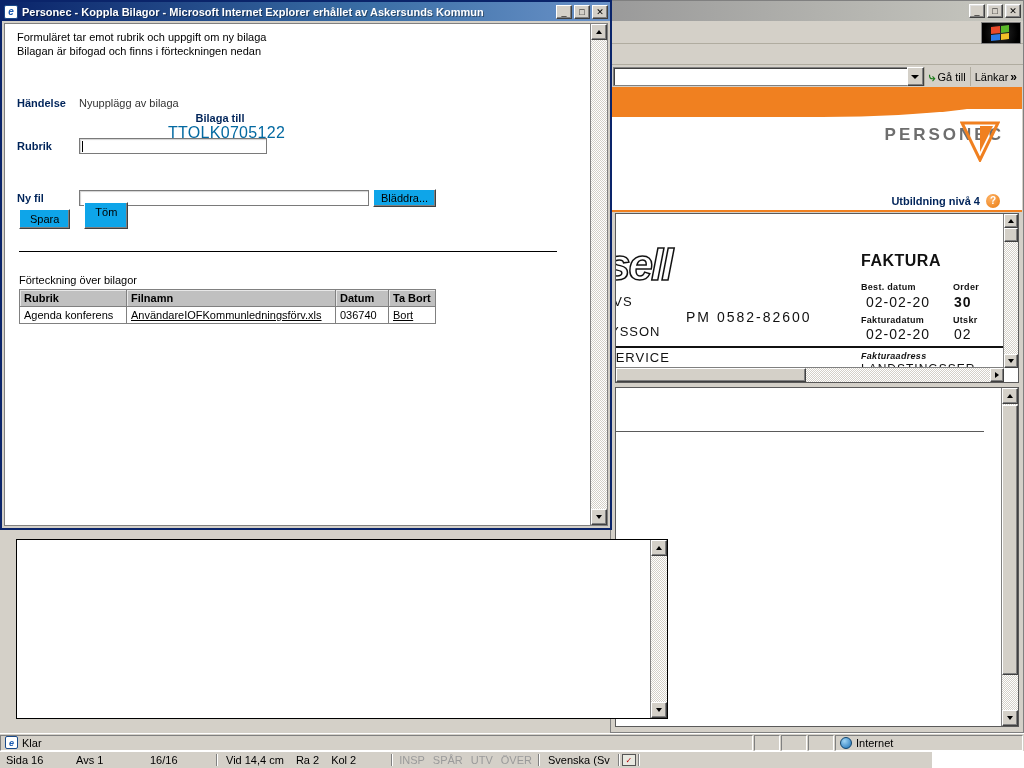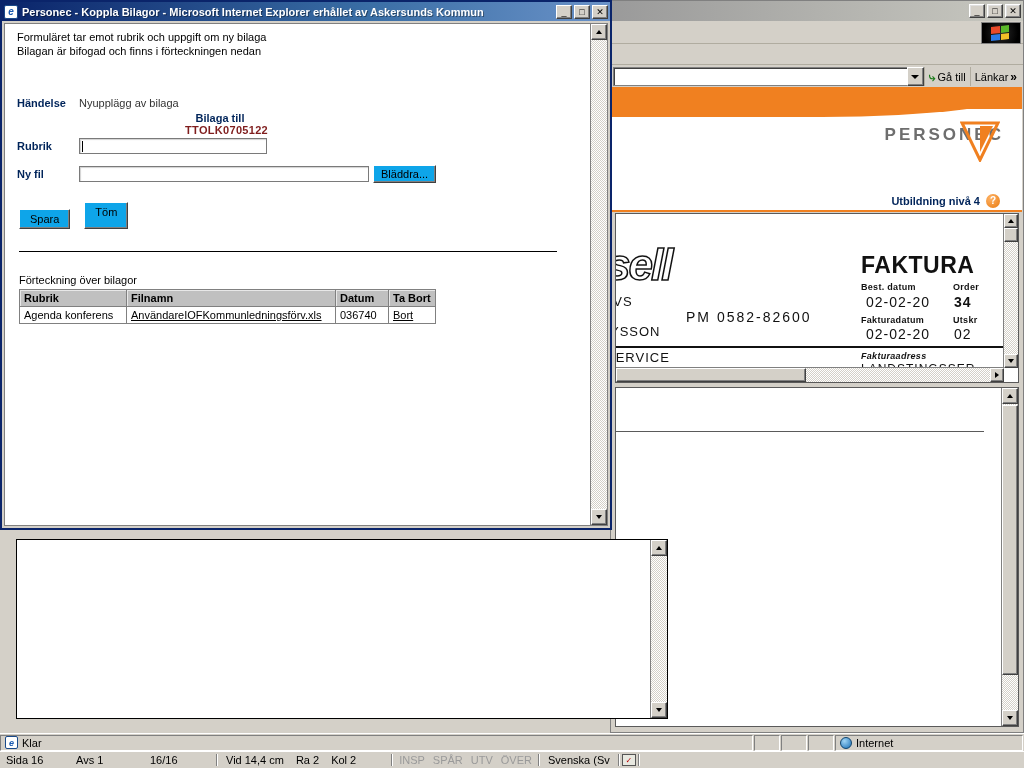--- a/index.html
+++ b/index.html
@@ -191,21 +191,21 @@
     position:absolute; left:10px; top:26px;
     font-size: 44px; font-weight: bold; font-style: italic;
     -webkit-text-stroke: 1.5px #111; color: transparent;
     letter-spacing: -2px; font-family: "Liberation Sans", sans-serif;
   }
   .inv-l1 { position:absolute; left:12px; top:80px; font-size:13px; letter-spacing:1px; }
   .inv-l2 { position:absolute; left:14px; top:110px; font-size:13px; letter-spacing:1px; }
   .inv-pm  { position:absolute; left:90px; top:95px; font-size:14px; letter-spacing:2px;}
   .inv-sep { position:absolute; left:0; top:132px; width:520px; height:2px; background:#111;}
   .inv-l3 { position:absolute; left:10px; top:136px; font-size:13px; letter-spacing:1px;}
-  .inv-title { position:absolute; left:265px; top:38px; font-size:23px; font-weight:bold; letter-spacing:0.5px;}
+  .inv-title { position:absolute; left:265px; top:38px; font-size:16px; font-weight:bold; letter-spacing:0.5px;}
   .inv-fl { position:absolute; font-size:9px; font-weight:bold; letter-spacing:0.3px;}
   .inv-fv { position:absolute; font-size:14px; letter-spacing:1px; }
   .inv-fvb { position:absolute; font-size:14px; letter-spacing:1px; font-weight:bold;}
 
   
   .lr-pane {
     position:absolute; left:4px; top:386px; width:404px; height:340px;
     background:#fff; border:1px solid #5a5a5a; box-sizing:border-box; overflow:hidden;
   }
   .lr-line { position:absolute; left:0; top:43px; width:368px; height:1px; background:#5a5a5a;}
@@ -280,21 +280,21 @@
 
   
   .f-intro { position:absolute; left:12px; top:6px; font-size:11px; color:#000; line-height:14px;}
   .form-tbl { position:absolute; left:12px; top:70px; }
   .f-row { display:flex; align-items:center; height:26px; }
   .f-lbl {
     width: 62px; font-size:11px; font-weight:bold; color:#00245a;
     font-family:"Liberation Sans", sans-serif;
   }
   .f-val { font-size:11px; color:#333; }
-  .f-val.strong { font-weight:bold; font-size:11px; color:#7f1d1d; letter-spacing:0.3px;}
+  .f-val.strong { font-weight:normal; font-size:16px; color:#0369a1; letter-spacing:0.3px;}
   .f-input {
     background:#fff; border:1px solid #7a7a7a;
     box-shadow: inset 1px 1px 1px rgba(0,0,0,0.18);
     height:16px; box-sizing:border-box;
     display:flex; align-items:center; padding-left:2px;
   }
   .caret { width:1px; height:11px; background:#000; }
   .btn3d {
     background:#0ea5e9;
     border:1px solid #ffffff; border-right-color:#404040; border-bottom-color:#404040;
@@ -340,21 +340,21 @@
     width:13px;height:13px;background:#fff;border:1px solid #1a4a8a;border-radius:2px;
     display:flex;align-items:center;justify-content:center;color:#1a5ab0;
     font-size:9px;font-weight:bold;font-style:italic; box-sizing:border-box;
   }
   .globe {
     width:12px;height:12px;border-radius:50%;
     background: radial-gradient(circle at 35% 30%, #9fd4f5, #1a6fb5);
     border:1px solid #10456f; box-sizing:border-box;
   }
   .word-status {
-    position:absolute; left:0; top:751px; width:1024px; height:17px;
+    position:absolute; left:0; top:751px; width:932px; height:17px;
     background:#d4d0c8; border-top:1px solid #ffffff;
     display:flex; align-items:center; font-size:11px; color:#000;
     box-sizing:border-box;
   }
   .ws-item { padding: 0 6px; white-space:nowrap; }
   .ws-sep { width:1px; height:12px; background:#808080; border-right:1px solid #fff; margin:0 2px;}
   .ws-dim { color:#9a9a9a; padding:0 4px;text-align:right; }
   .ws-ico {
     width:14px;height:12px;border:1px solid #555; box-sizing:border-box;
     display:flex;align-items:center;justify-content:center;font-size:8px; color:#b00;
@@ -426,21 +426,21 @@
           <div class="inv-l2">YSSON</div>
           <div class="inv-sep"></div>
           <div class="inv-l3">SERVICE</div>
 
           <div class="inv-title">FAKTURA</div>
 
           <div class="inv-fl" style="left:265px; top:68px;">Best. datum</div>
           <div class="inv-fv" style="left:270px; top:80px;">02-02-20</div>
 
           <div class="inv-fl" style="left:357px; top:68px;">Order</div>
-          <div class="inv-fvb" style="left:358px; top:80px;">34</div>
+          <div class="inv-fvb" style="left:358px; top:80px;">30</div>
 
           <div class="inv-fl" style="left:265px; top:101px;">Fakturadatum</div>
           <div class="inv-fv" style="left:270px; top:112px;">02-02-20</div>
 
           <div class="inv-fl" style="left:357px; top:101px;">Utskr</div>
           <div class="inv-fv" style="left:358px; top:112px;">02</div>
 
           <div class="inv-fl" style="left:265px; top:137px;font-style:italic;">Fakturaadress</div>
           <div class="inv-fv" style="left:265px; top:148px; font-size:12px;">LANDSTINGSSER</div>
         </div>
@@ -520,21 +520,21 @@
             <div class="f-val strong">TTOLK0705122</div>
           </div>
 
           <div class="f-row" style="height:28px;">
             <div class="f-lbl">Rubrik</div>
             <div class="f-input" style="width:188px;">
               <span class="caret"></span>
             </div>
           </div>
 
-          <div class="f-row" style="height:28px;">
+          <div class="f-row" style="height:28px;margin-top:24px;">
             <div class="f-lbl">Ny fil</div>
             <div class="f-input" style="width:290px;"></div>
             <div class="btn3d" style="margin-left:4px;">Bläddra...</div>
           </div>
         </div>
 
         <div class="f-btns">
           <div class="btn3d" style="padding:3px 10px;margin-top:7px;">Spara</div>
           <div class="btn3d" style="padding:3px 10px;">Töm</div>
         </div>

